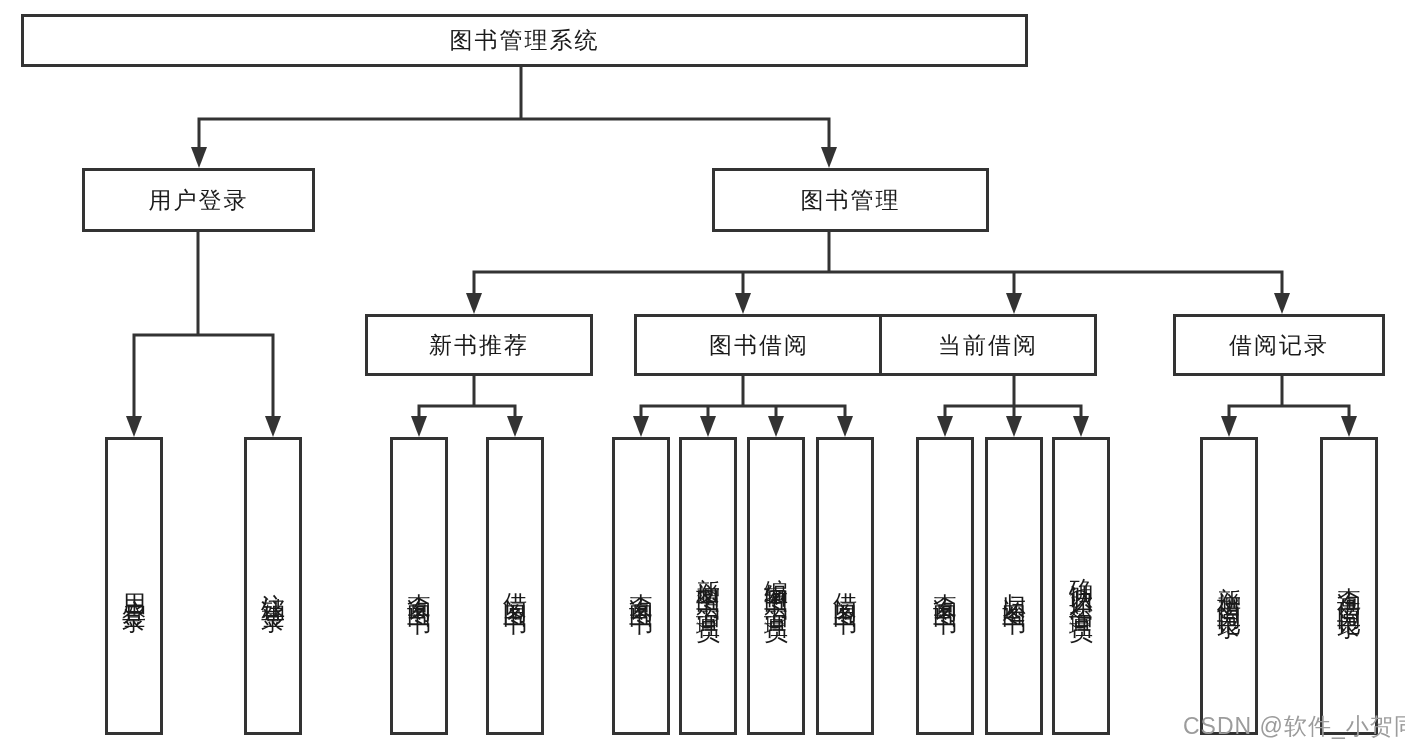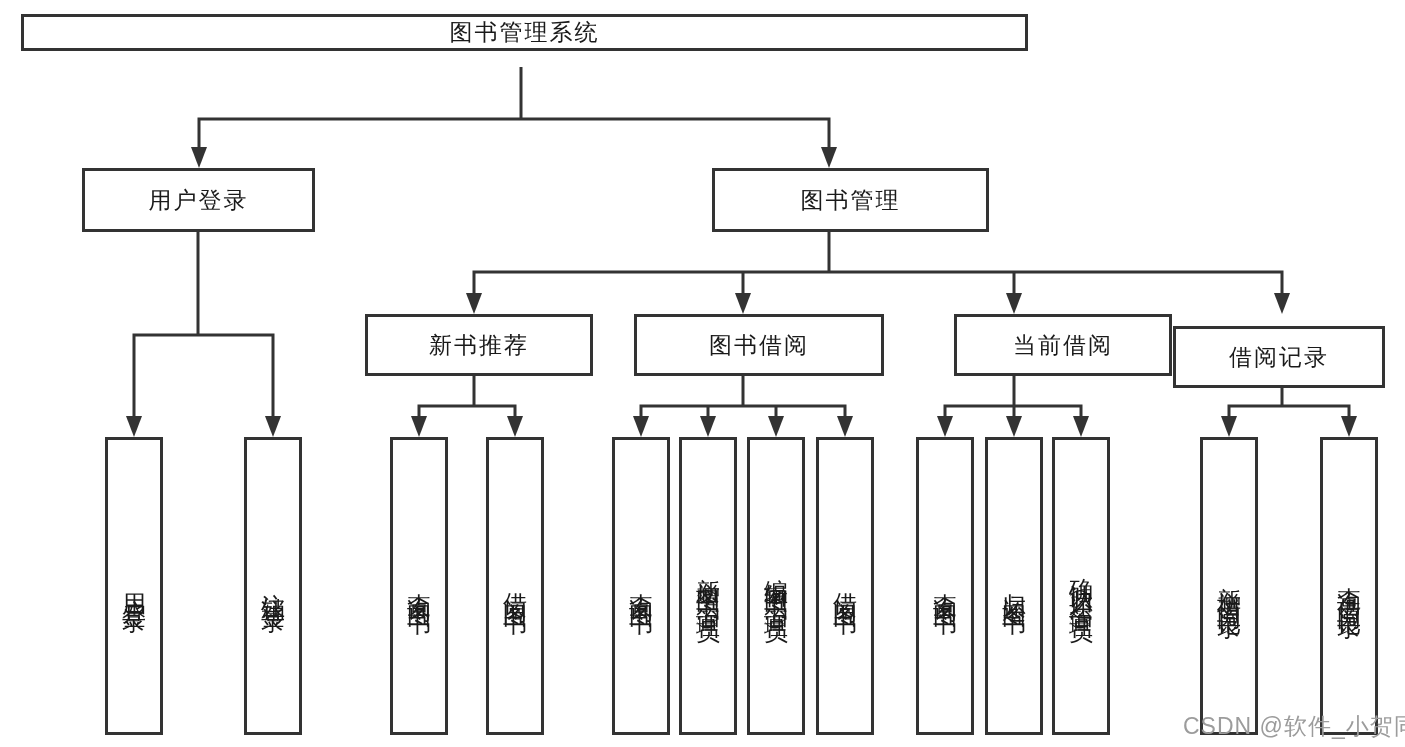--- a/index.html
+++ b/index.html
@@ -130,41 +130,41 @@
     </g>
 
     <g>
       <path d="M1282,376 V406"></path>
       <path d="M1229,420 V406 H1349 V420"></path>
       <polygon points="1229,437 1221,416 1237,416"></polygon>
       <polygon points="1349,437 1341,416 1357,416"></polygon>
     </g>
   </svg>
 
-  <div class="node h-node" style="left:21px; top:14px; width:1007px; height:37px;font-family:Liberation Serif, serif;">
+  <div class="node h-node" style="left:21px; top:14px; width:1007px; height:53px;font-family:Liberation Serif, serif;">
     <span>图书管理系统</span>
   </div>
 
   <div class="node h-node" style="left:82px; top:168px; width:233px; height:64px;">
     <span>用户登录</span>
   </div>
   <div class="node h-node" style="left:712px; top:168px; width:277px; height:64px;">
     <span>图书管理</span>
   </div>
 
   <div class="node h-node" style="left:365px; top:314px; width:228px; height:62px;">
     <span>新书推荐</span>
   </div>
   <div class="node h-node" style="left:634px; top:314px; width:250px; height:62px;">
     <span>图书借阅</span>
   </div>
-  <div class="node h-node" style="left:954px; top:314px; width:218px; height:62px;">
+  <div class="node h-node" style="left:879px; top:314px; width:218px; height:62px;">
     <span>当前借阅</span>
   </div>
-  <div class="node h-node" style="left:1173px; top:314px; width:212px; height:62px;margin-top:12px;">
+  <div class="node h-node" style="left:1173px; top:314px; width:212px; height:62px;">
     <span>借阅记录</span>
   </div>
 
   <div class="node leaf" style="left:105px;">
     <span>用户登录</span>
   </div>
   <div class="node leaf" style="left:244px;">
     <span>注销登录</span>
   </div>
 

